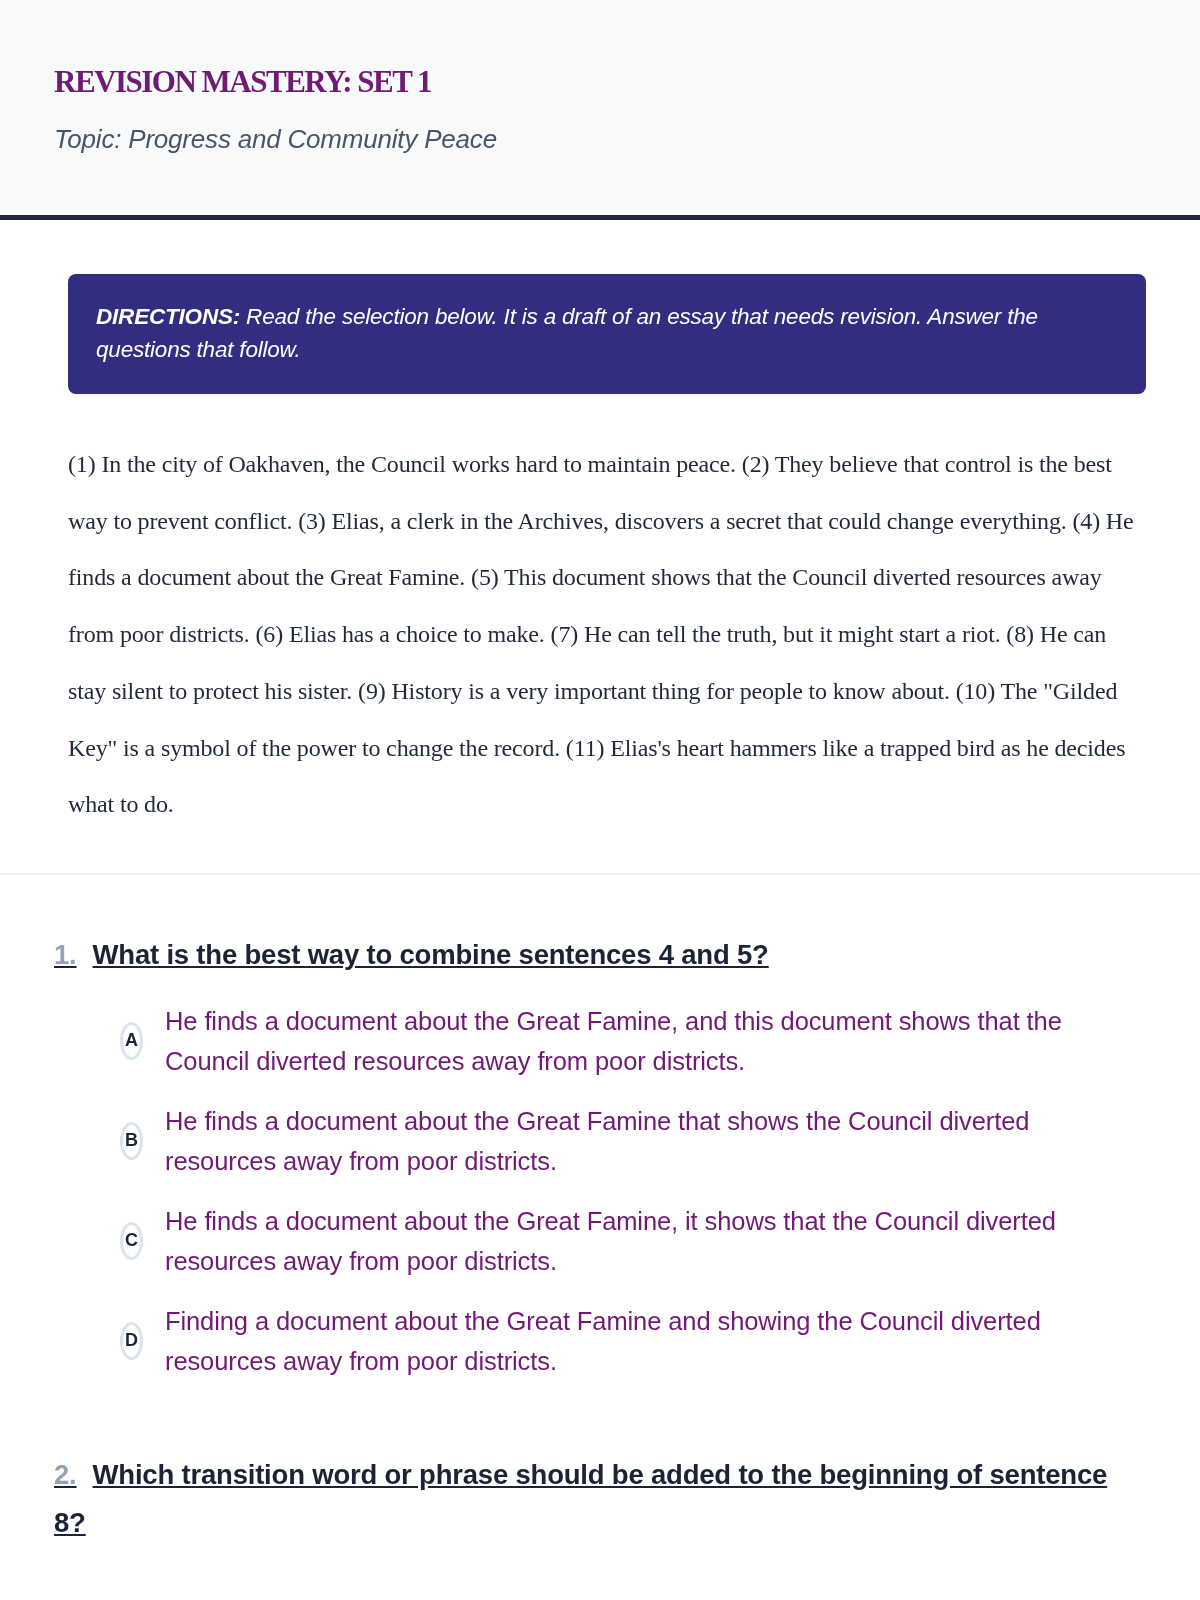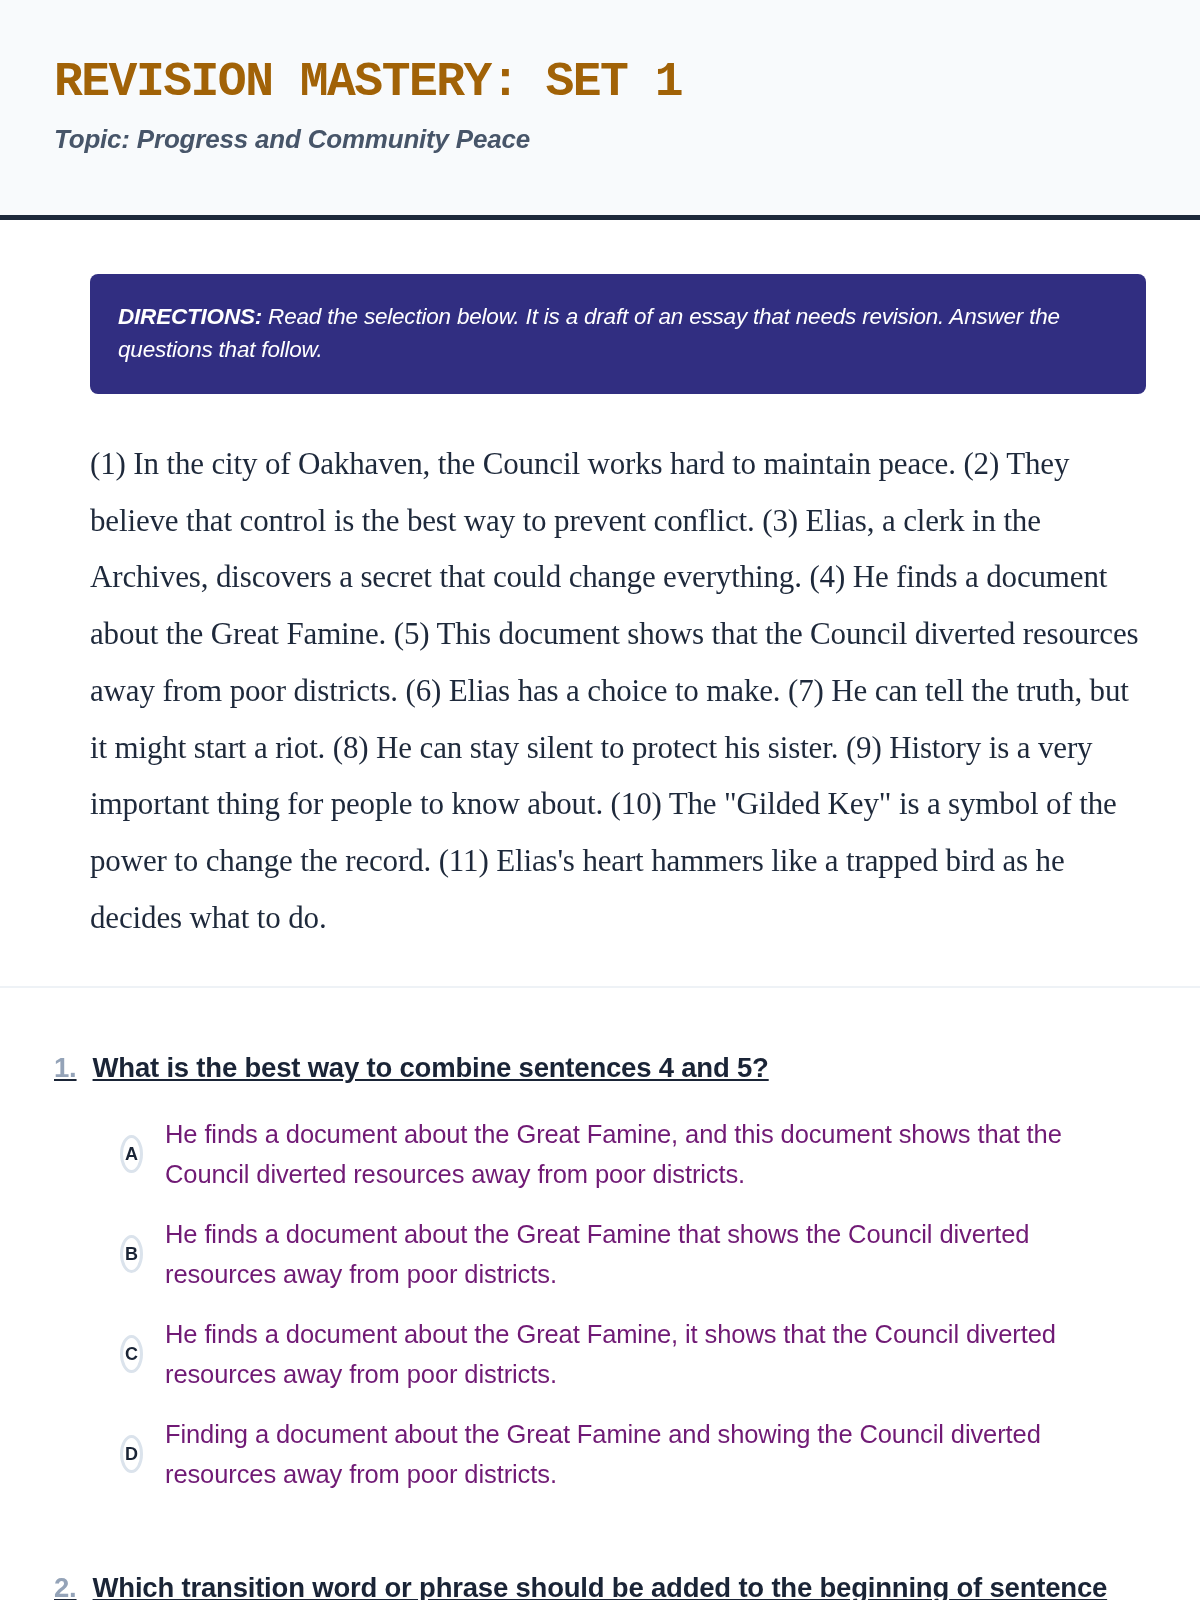--- a/index.html
+++ b/index.html
@@ -6,54 +6,53 @@
   html, body { width: 1200px; height: 1600px; overflow: hidden; background: #ffffff; }
   body { font-family: "Liberation Sans", "DejaVu Sans", sans-serif; color: #1e293b; }
 
   .header {
     background: #f8fafc;
     height: 220px;
     border-bottom: 5px solid #1e293b;
     padding: 52px 54px 0 54px;
   }
   .title {
-    font-family: Liberation Mono, monospace;
+    font-family: Liberation Serif, serif;
     font-weight: 700;
-    font-size: 48px;
+    font-size: 31px;
     letter-spacing: -1.5px;
-    color: #a16207;
+    color: #701a75;
     line-height: 60px;
   }
   .subtitle {
     margin-top: 12px;
     font-style: italic;
     font-size: 26px;
     color: #475569;
     letter-spacing: -0.2px;
-    font-weight: bold;
   }
 
-  .main { padding: 54px 54px 0 54px; margin-left: 36px; }
+  .main { padding: 54px 54px 0 68px; }
 
   .directions {
     background: #312e81;
     border-radius: 8px;
     padding: 26px 28px 28px 28px;
     color: #ffffff;
     font-style: italic;
     font-size: 22.5px;
     line-height: 33px;
     letter-spacing: -0.2px;
   }
   .directions b { font-weight: 700; }
 
   .passage {
     margin-top: 42px;
     font-family: "Liberation Serif", "DejaVu Serif", serif;
-    font-size: 31px;
+    font-size: 24px;
     line-height: 56.7px;
     color: #1e293b;
     letter-spacing: -0.15px;
   }
 
   .divider {
     margin: 40px 0 0 0;
     height: 2px;
     background: #eef2f6;
     width: 1200px;

